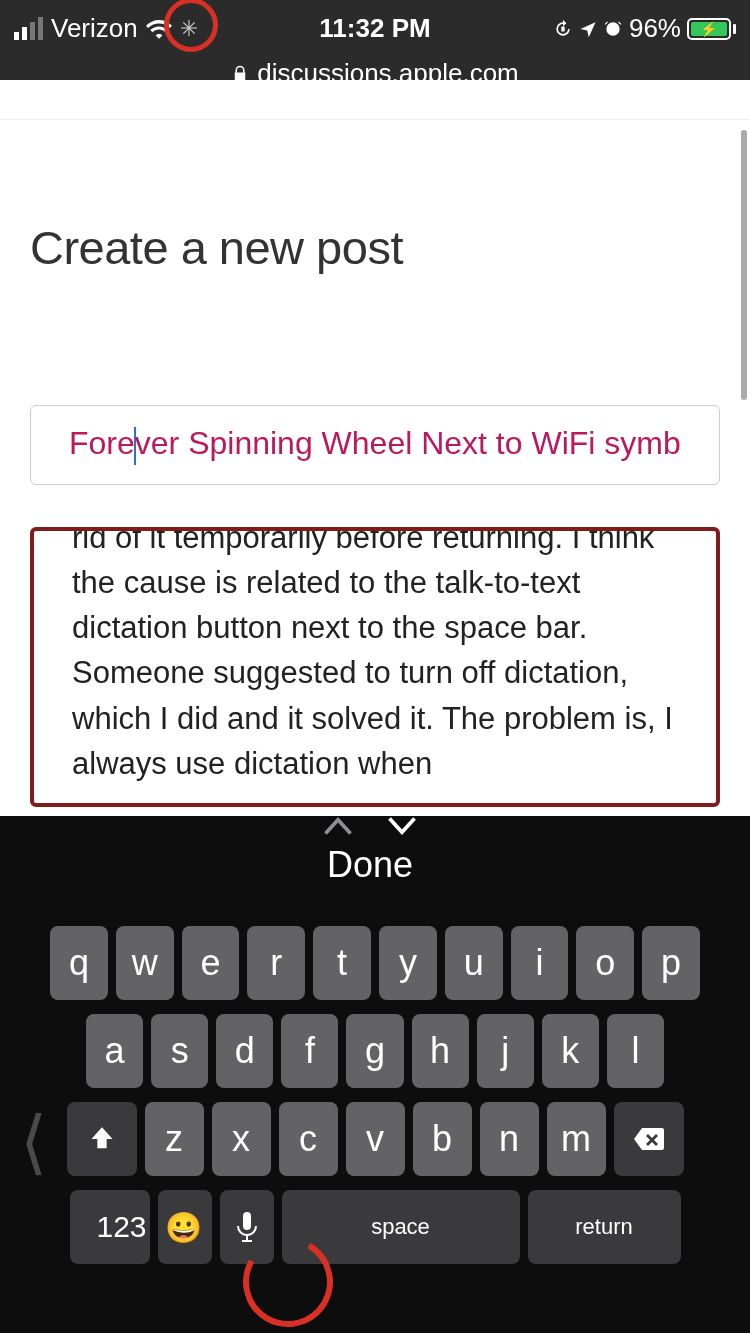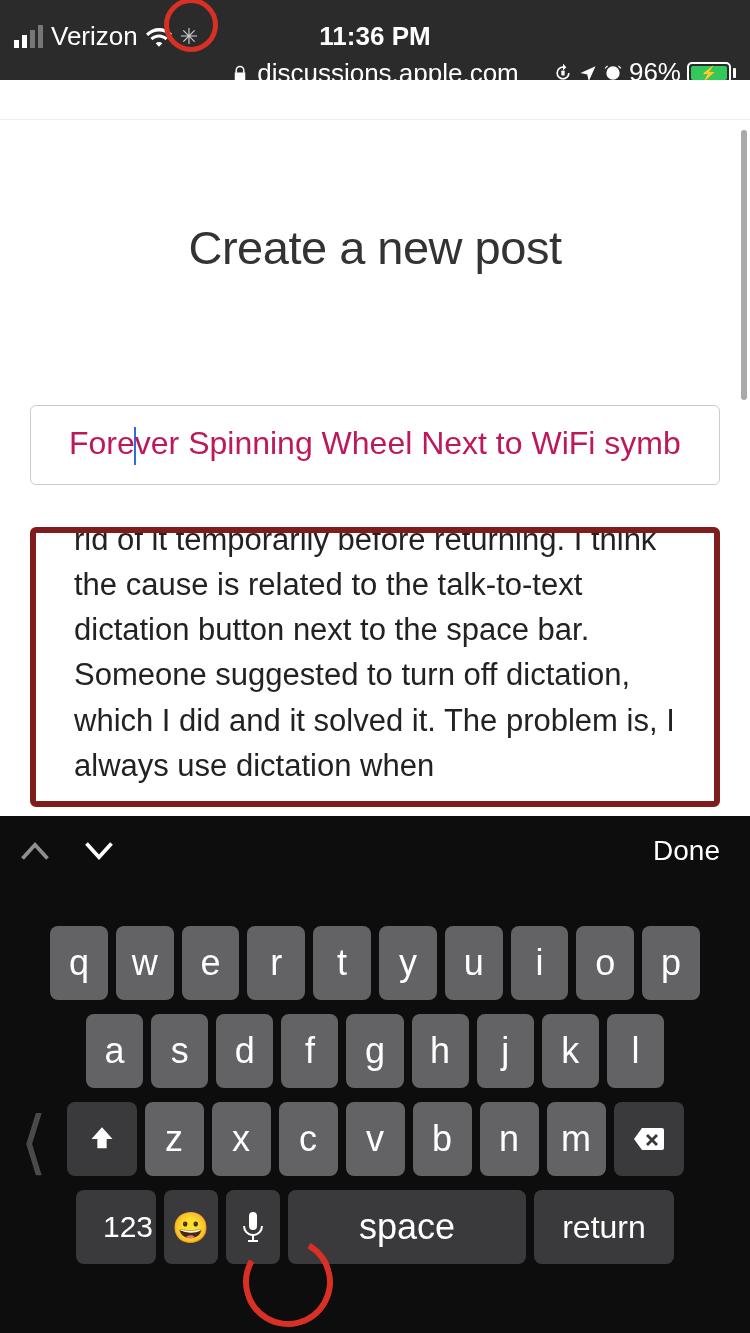--- a/index.html
+++ b/index.html
@@ -1,64 +1,64 @@
 <!DOCTYPE html>
 <html><head>
 <meta charset="utf-8">
 <style>
   * { box-sizing: border-box; margin: 0; padding: 0; }
   html, body { width: 750px; height: 1333px; overflow: hidden; font-family: -apple-system, "Helvetica Neue", Arial, sans-serif; background: #fff; }
-  .statusbar { height: 80px; background: #2b2b2b; color: #fff; display: flex; align-items: flex-start; padding: 21px 14px 0 14px; font-size: 26px; position: relative; }
+  .statusbar { height: 80px; background: #2b2b2b; color: #fff; display: flex; align-items: flex-start; padding: 13px 14px 0 14px; font-size: 26px; position: relative; }
   .sb-left { display: flex; align-items: center; gap: 8px; }
   .signal { display: flex; align-items: flex-end; gap: 3px; }
   .signal span { width: 5px; background: #fff; display: inline-block; }
   .signal span:nth-child(1){height:8px}
   .signal span:nth-child(2){height:13px}
   .signal span:nth-child(3){height:18px;background:#777}
   .signal span:nth-child(4){height:23px;background:#777}
   .sb-center { position: absolute; left:0; right:0; text-align:center; font-weight:600; pointer-events:none;}
-  .sb-right { margin-left:auto; display:flex; align-items:center; gap:6px;margin-top:36px; }
+  .sb-right { margin-left:auto; display:flex; align-items:center; gap:6px; }
   .battery { display:inline-flex; align-items:center; }
   .battery-body { width:44px; height:22px; border:2px solid #fff; border-radius:5px; position:relative; }
   .battery-fill { position:absolute; left:2px; top:2px; bottom:2px; width:90%; background:#34c759; border-radius:2px; display:flex; align-items:center; justify-content:center; font-size:14px; color:#000;}
   .battery-tip { width:3px; height:10px; background:#fff; margin-left:2px; border-radius:1px;}
   .urlbar { display:flex; align-items:center; justify-content:center; gap:8px; color:#fff; font-size:26px; position:absolute; left:0; right:0; top:42px;margin-top:16px;}
   .circle-red { position:absolute; border:5px solid #d93025; border-radius:50%; pointer-events:none; }
   .circle-top { width:54px; height:54px; top:-2px; left:164px; }
   .content-wrap { position:relative; height: 736px; background:#fff; }
   .divider-top { height:40px; background:#fff; border-bottom:1px solid #eee; }
   .scroll-indicator { position:absolute; right:3px; top:50px; width:6px; height:270px; background:#aaa; border-radius:3px; }
   .main { padding: 100px 30px 0 30px; }
-  .page-title { font-size:47px; font-weight:300; color:#333; letter-spacing:-0.5px;text-align:center; }
+  .page-title { font-size:47px; font-weight:300; color:#333; letter-spacing:-0.5px; }
   .title-input { margin-top:130px; border:1px solid #ccc; border-radius:6px; padding:19px 38px; font-size:32px; color:#be185d; position:relative; overflow:hidden; white-space:nowrap;}
   .caret { display:inline-block; width:2px; height:38px; background:#2a6fd6; vertical-align:middle; margin:0 -1px;}
-  .body-area { margin-top:42px; border:6px solid #7f1d1d; border-radius:6px; padding:14px 38px 0 38px; font-size:31px; line-height:1.46; color:#222; height:280px; overflow:hidden; }
+  .body-area { margin-top:42px; border:4px solid #7f1d1d; border-radius:6px; padding:14px 38px 0 38px; font-size:31px; line-height:1.46; color:#222; height:280px; overflow:hidden; }
   .body-area .clipped-top { margin-top:-30px; }
   
   .kbd { position:absolute; bottom:0; left:0; right:0; height:517px; background:#0d0d0d; }
-  .kbd-accessory { height:70px; display:flex; align-items:center; justify-content:space-between; padding:0 30px 0 20px; color:#fff; font-size:28px; }
+  .kbd-accessory { height:70px; display:flex; align-items:center; justify-content:space-between; padding:0 30px 0 20px; color:#fff; font-size:36px;flex-direction:column; }
   .arrows { display:flex; gap:34px; color:#8e8e93; font-size:30px;}
   .done { font-weight:500; }
   .kbd-rows { padding: 0 8px 0 8px; }
   .kbd-hint-row { height:40px; }
   .krow { display:flex; gap:8px; margin-bottom:14px; justify-content:center; }
   .key { background:#636366; color:#fff; border-radius:8px; height:74px; display:flex; align-items:center; justify-content:center; font-size:36px; font-weight:300; }
   .key.letter { width:59px; }
   .key.dark { background:#3a3a3c; }
   .krow.r1 { padding:0 42px 0 42px; }
   .krow.r2 { padding:0 78px 0 78px; }
   .krow.r3 { padding:0 42px 0 42px; }
   .krow.r4 { padding:0 42px 0 42px; }
   .spacer-hand { position:absolute; left:20px; bottom:150px; color:#4a4a4a; font-size:70px; }
   .key.shift, .key.bksp { width:70px; }
   .key.num { width:80px; font-size:30px;padding-left:24px;}
   .key.emoji { width:54px; font-size:30px;}
   .key.mic { width:54px; }
-  .key.space { width:238px; font-size:36px;}
-  .key.return { width:140px; font-size:32px;}
+  .key.space { width:238px; font-size:22px;}
+  .key.return { width:153px; font-size:22px;}
   .circle-mic { width:90px; height:90px; bottom:6px; left:243px; transform:rotate(-15deg); border-width:6px; border-top-color:transparent;}
   svg { display:block; }
 </style>
 </head>
 <body>
 
 <div class="statusbar">
   <div class="sb-left">
     <span class="signal">
       <span></span>
@@ -67,21 +67,21 @@
         <span></span>
     </span>
     <span>Verizon</span>
     <span>
       <svg width="26" height="20" viewBox="0 0 24 18">
           <path fill="#fff" d="M12 18l3-3c-1.7-1.7-4.3-1.7-6 0l3 3zm-6-6c3.3-3.3 8.7-3.3 12 0l2-2c-4.4-4.4-11.6-4.4-16 0l2 2zm-4-4c5.5-5.5 14.5-5.5 20 0l2-2C16.9-1.1 7.1-1.1 0 6l2 2z"></path>
         </svg>
     </span>
     <span style="font-size:22px;color:#ccc;">✳︎</span>
   </div>
-  <div class="sb-center">11:36 PM</div>
+  <div class="sb-center">11:32 PM</div>
   <div class="sb-right">
     <span>
       <svg width="20" height="20" viewBox="0 0 24 24">
           <path fill="#fff" d="M12 4a8 8 0 108 8h-2a6 6 0 11-6-6v3l4-4-4-4v3z"></path>
           <rect x="10" y="9" width="4" height="6" rx="1" fill="#fff"></rect>
         </svg>
     </span>
     <span>
       <svg width="18" height="18" viewBox="0 0 24 24">
           <path fill="#fff" d="M2 12l20-9-9 20-2-9-9-2z"></path>

